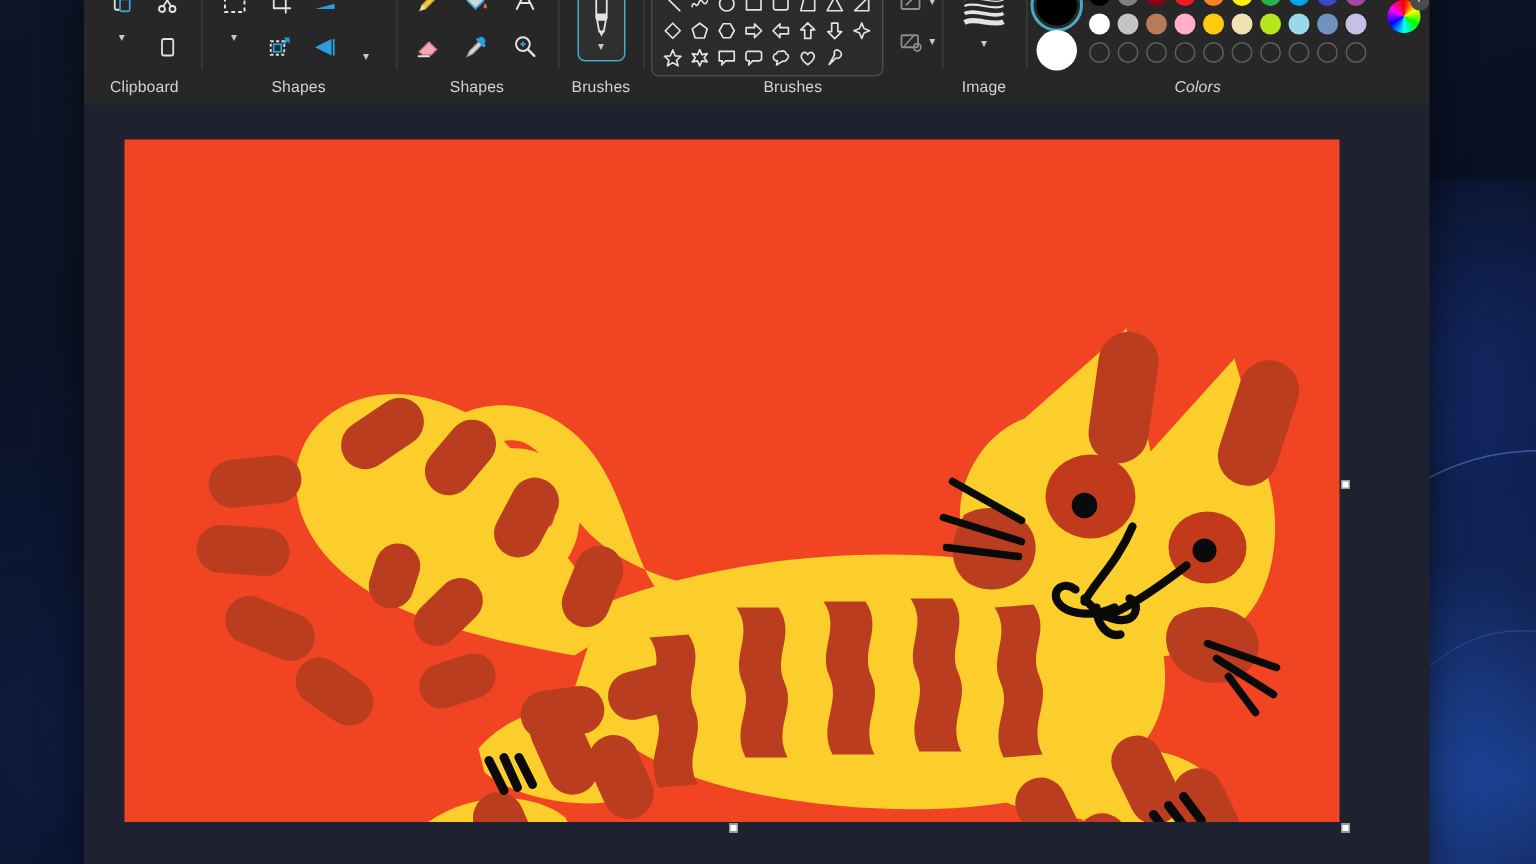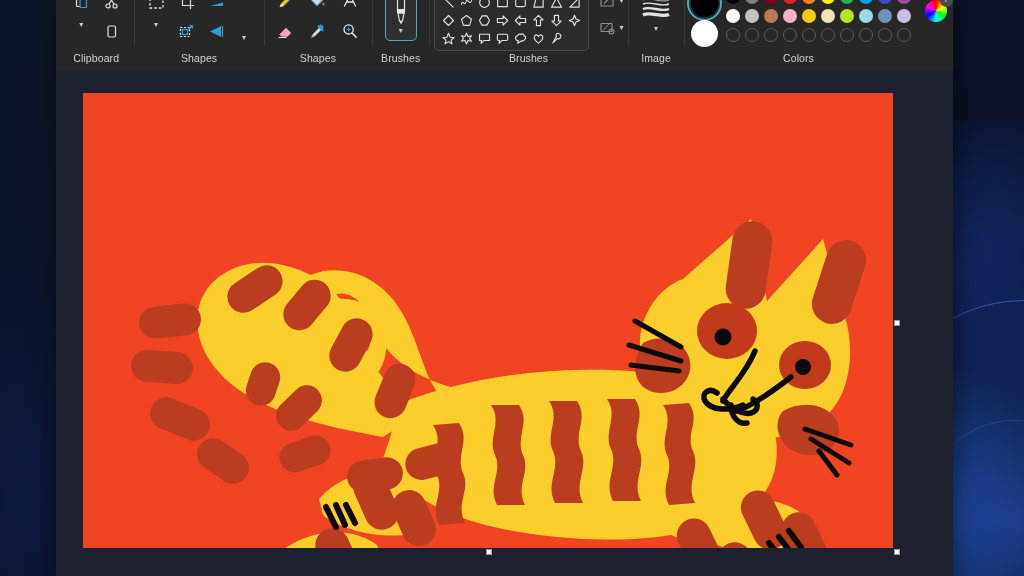--- a/index.html
+++ b/index.html
@@ -525,21 +525,21 @@
               <div class="sw empty"></div>
               <div class="sw empty"></div>
               <div class="sw empty"></div>
               <div class="sw empty"></div>
               <div class="sw empty"></div>
               <div class="sw empty"></div>
             </div>
           <div class="color-wheel"></div>
         </div>
       </div>
-      <div class="group-label" style="margin-left:-40px;">Colors</div>
+      <div class="group-label" style="margin-left:-40px;font-style:italic;">Colors</div>
     </div>
 
   </div>
 
   <div class="canvas-area">
     <div class="canvas">
       <svg class="cat-svg" width="810" height="455" viewBox="0 0 810 455">
         <g>
 
           <path fill="#fbce2b" d="M118 250 C100 195 150 160 200 172 C250 184 268 215 280 250

